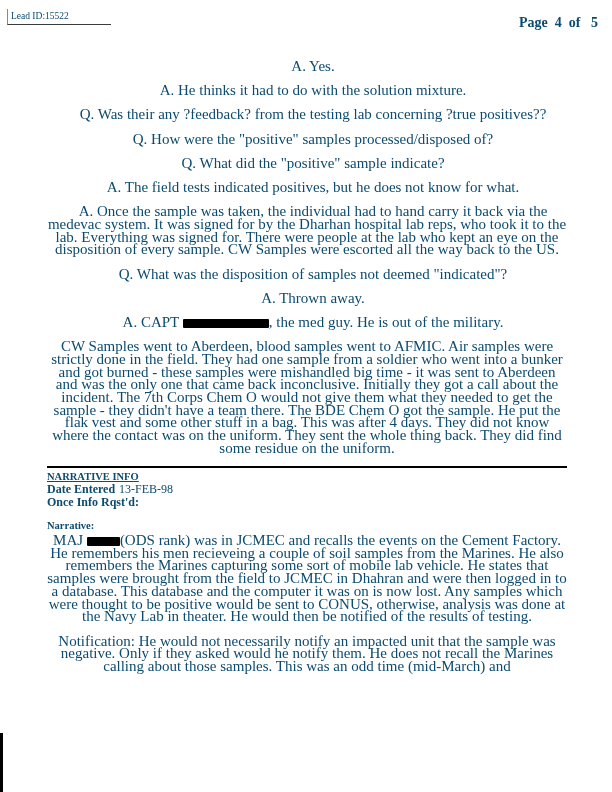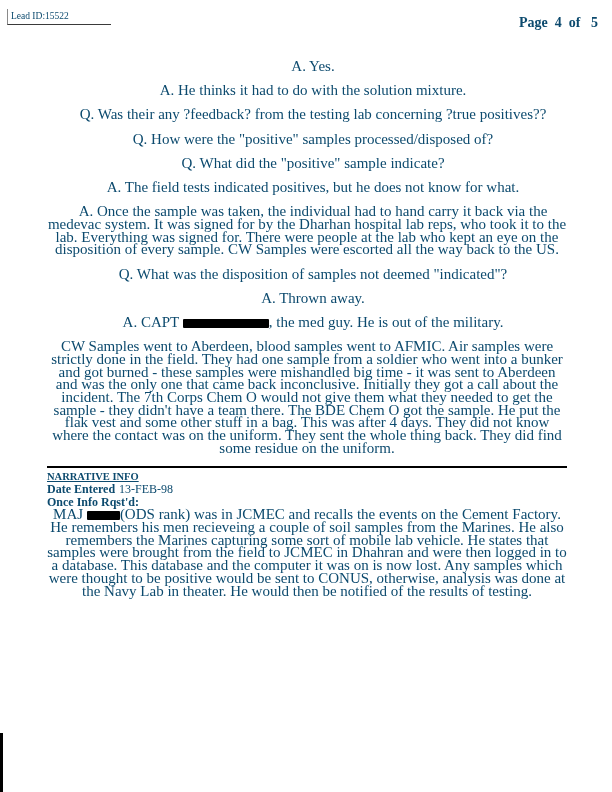--- a/index.html
+++ b/index.html
@@ -103,22 +103,24 @@
         <p class="para">CW Samples went to Aberdeen, blood samples went to AFMIC. Air samples were strictly done in the field. They had one sample from a soldier who went into a bunker and got burned - these samples were mishandled big time - it was sent to Aberdeen and was the only one that came back inconclusive. Initially they got a call about the incident. The 7th Corps Chem O would not give them what they needed to get the sample - they didn't have a team there. The BDE Chem O got the sample. He put the flak vest and some other stuff in a bag. This was after 4 days. They did not know where the contact was on the uniform. They sent the whole thing back. They did find some residue on the uniform.</p>
       </div>
 
     <div class="section-rule"></div>
     <div class="nar-title">NARRATIVE INFO</div>
 
     <div class="meta-line"><span class="meta-label">Date Entered</span><span>13-FEB-98</span></div>
 
     <div class="meta-line"><span class="meta-label">Once Info Rqst'd:</span></div>
 
+    <div class="nar-label">Narrative:</div>
 
     <div id="narrative-paras">
         <p class="para">MAJ <span class="redaction" style="width: 33px;"></span>(ODS rank) was in JCMEC and recalls the events on the Cement Factory. He remembers his men recieveing a couple of soil samples from the Marines. He also remembers the Marines capturing some sort of mobile lab vehicle. He states that samples were brought from the field to JCMEC in Dhahran and were then logged in to a database. This database and the computer it was on is now lost. Any samples which were thought to be positive would be sent to CONUS, otherwise, analysis was done at the Navy Lab in theater. He would then be notified of the results of testing.</p>
+        <p class="para">Notification: He would not necessarily notify an impacted unit that the sample was negative. Only if they asked would he notify them. He does not recall the Marines calling about those samples. This was an odd time (mid-March) and</p>
       </div>
 
   </div>
 
   <div class="artifact-line"></div>
 
 </div>
 
 </body></html>

